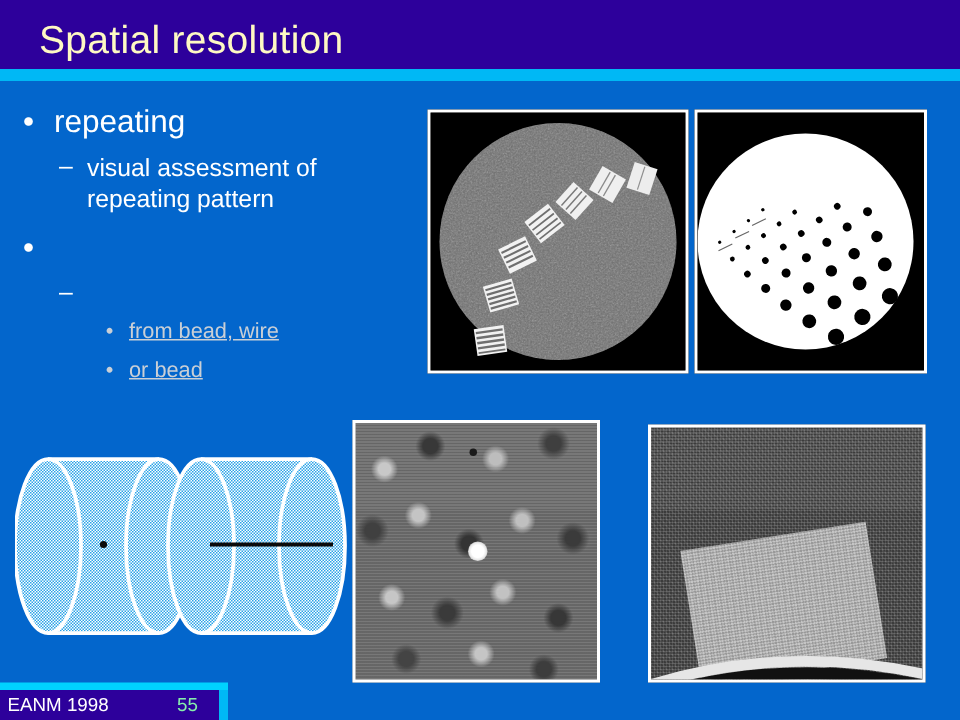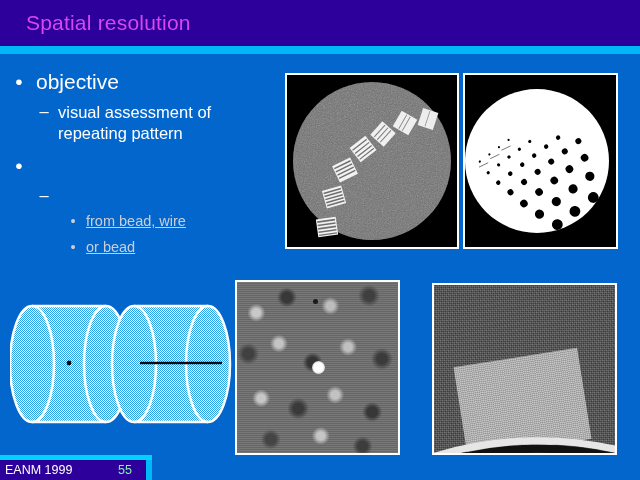--- a/index.html
+++ b/index.html
@@ -6,21 +6,21 @@
   body{
     width:640px;height:480px;
     background:#0366cc;
     font-family:"Liberation Sans", sans-serif;
     overflow:hidden;position:relative;
   }
   #slide{position:absolute;left:0;top:0;width:640px;height:480px;background:#0366cc;overflow:hidden;}
 
   
   #title-bar{position:absolute;left:0;top:0;width:640px;height:46px;background:#2d009b;}
-  #title-text{position:absolute;left:26px;top:11px;font-size:21px;color:#d946ef;letter-spacing:0.2px;white-space:nowrap;}
+  #title-text{position:absolute;left:26px;top:11px;font-size:26px;color:#fef9c3;letter-spacing:0.2px;white-space:nowrap;}
   #title-rule-cyan{position:absolute;left:0;top:46px;width:640px;height:8px;background:#00b8f5;}
   #title-rule-blue{position:absolute;left:0;top:54px;width:640px;height:3px;background:#0366cc;}
 
   
   #bullets{position:absolute;left:0;top:70px;width:275px;}
   .b1{position:relative;color:#ffffff;font-size:21px;margin-left:10px;margin-top:0;height:30px;}
   .b1 .mk{position:absolute;left:0;top:0;width:18px;text-align:center;}
   .b1 .tx{position:absolute;left:26px;top:0;white-space:nowrap;}
   .b2{position:relative;color:#ffffff;font-size:16.5px;margin-left:36px;}
   .b2 .mk{position:absolute;left:0;top:0;width:16px;text-align:center;}
@@ -75,21 +75,21 @@
   <div id="title-bar">
     <div id="title-text">Spatial resolution</div>
   </div>
   <div id="title-rule-cyan"></div>
   <div id="title-rule-blue"></div>
 
   <div id="bullets">
 
     <div class="b1" style="height:32px;">
       <span class="mk">•</span>
-      <span class="tx">objective</span>
+      <span class="tx">repeating</span>
     </div>
 
     <div class="b2" style="height:48px;">
       <span class="mk">–</span>
       <span class="tx">visual assessment of repeating pattern</span>
     </div>
 
     <div class="b1" style="height:32px;margin-top:4px;">
       <span class="mk">•</span>
     </div>
@@ -299,16 +299,16 @@
                 transform:rotate(-9deg);transform-origin:50% 50%;"></div>
     <svg width="181" height="168" viewBox="0 0 181 168" style="position:absolute;left:0;top:0;">
       <path d="M-20 178 Q 90 138 205 170" fill="none" stroke="#e6e6e6" stroke-width="7"></path>
       <path d="M-20 186 Q 90 146 205 178" fill="none" stroke="#111111" stroke-width="8"></path>
     </svg>
   </div>
 
   <div id="footer-cyan"></div>
   <div id="footer-bar"></div>
   <div id="footer-cyan-edge"></div>
-  <div id="footer-left">EANM 1999</div>
+  <div id="footer-left">EANM 1998</div>
   <div id="footer-num">55</div>
 
 </div>
 
 </body></html>

